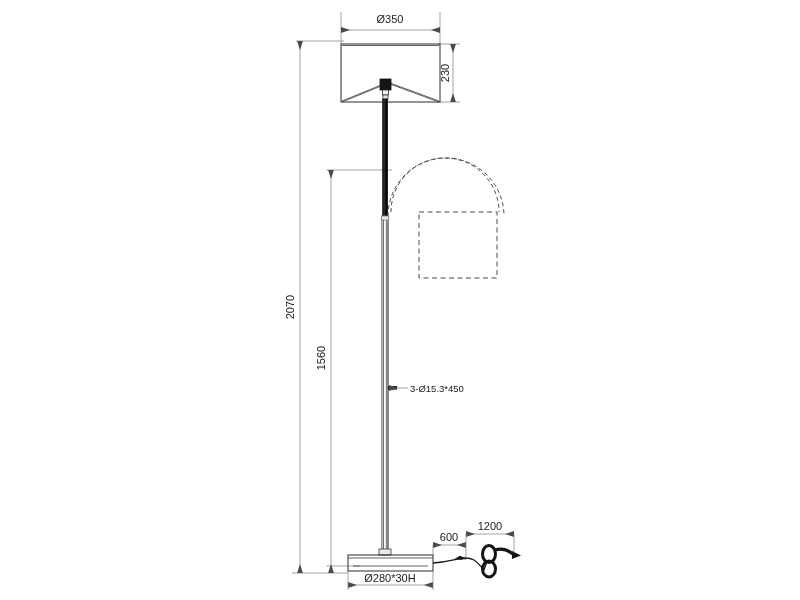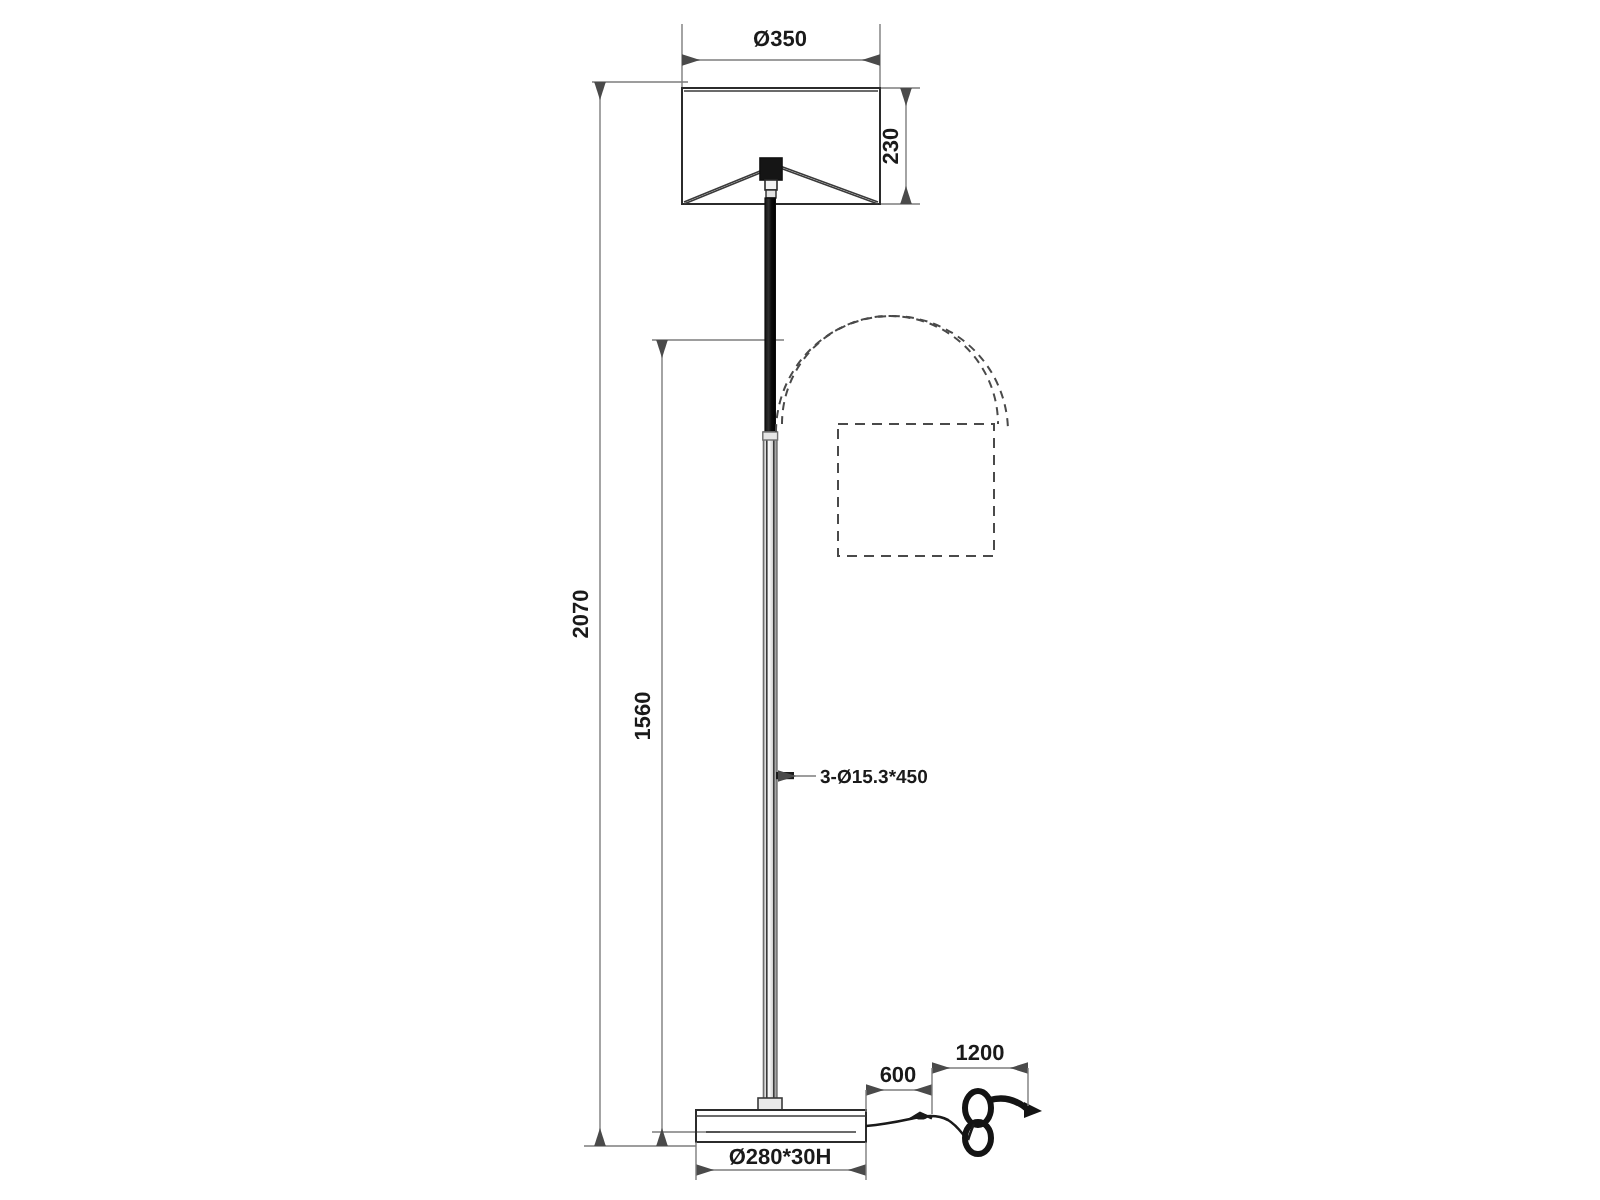--- a/index.html
+++ b/index.html
@@ -13,21 +13,20 @@
     font-family: "Liberation Sans", sans-serif;
     overflow: hidden;
     position: relative;
   }
   #drawing-root {
     position: absolute;
     left: 0;
     top: 0;
     width: 800px;
     height: 600px;
-    font-weight: bold;
   }
   svg.cad {
     display: block;
     width: 800px;
     height: 600px;
   }
   text.dim {
     font-family: "Liberation Sans", sans-serif;
     font-size: 11px;
     fill: #1a1a1a;

